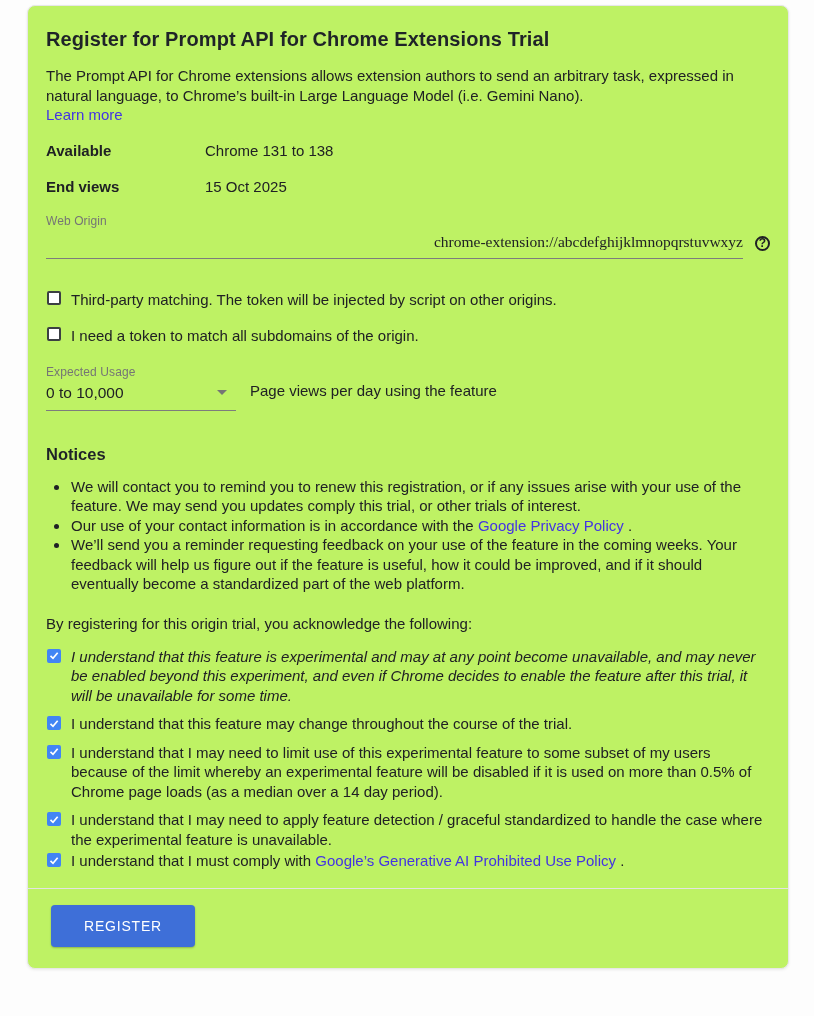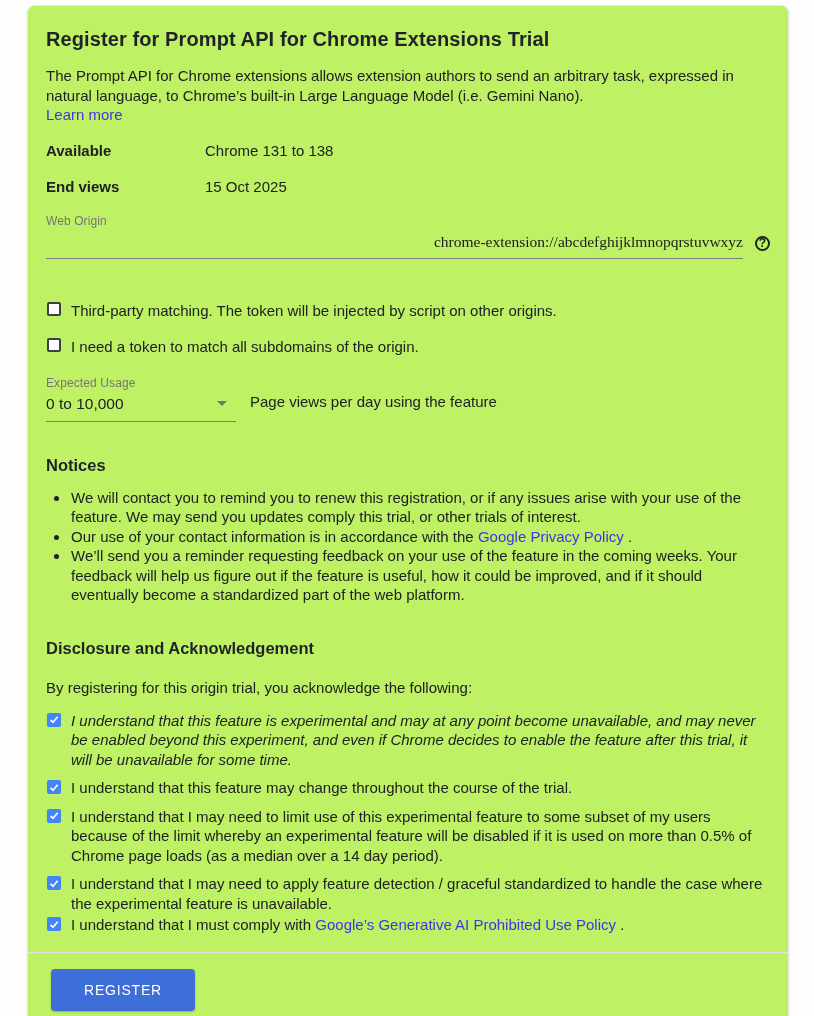--- a/index.html
+++ b/index.html
@@ -57,21 +57,21 @@
     flex: none;
     width: 15px; height: 15px;
     border: 2px solid #202124;
     border-radius: 50%;
     display: flex; align-items: center; justify-content: center;
     font-size: 12px; font-weight: 700; color: #202124;
     margin: 0 0 8px 12px;
     cursor: pointer;
   }
 
-  .options { margin-top: 42px; }
+  .options { margin-top: 31px; }
   .checkbox-row { display: flex; align-items: flex-start; font-size: 15px; line-height: 19.5px; margin-bottom: 17px; }
   .cb {
     flex: none;
     width: 14px; height: 14px;
     border: 2px solid #3c4043;
     border-radius: 2px;
     margin: 1px 10px 0 1px;
     display: flex; align-items: center; justify-content: center;
     cursor: pointer;
     background: #fff;
@@ -193,21 +193,20 @@
         <span>We will contact you to remind you to renew this registration, or if any issues arise with your use of the feature. We may send you updates comply this trial, or other trials of interest.</span>
       </li>
       <li>
         <span>Our use of your contact information is in accordance with the </span><a class="link">Google Privacy Policy</a><span> .</span>
       </li>
       <li>
         <span>We’ll send you a reminder requesting feedback on your use of the feature in the coming weeks. Your feedback will help us figure out if the feature is useful, how it could be improved, and if it should eventually become a standardized part of the web platform.</span>
       </li>
     </ul>
 
-    <h2 class="section-heading">Disclosure and Acknowledgement</h2>
     <p class="intro">By registering for this origin trial, you acknowledge the following:</p>
 
     <div class="ack-list">
       <div class="ack-item">
         <span class="cb checked">
           <svg width="11" height="11" viewBox="0 0 12 12">
               <polyline points="1.8,6.4 4.8,9.3 10.4,2.6" fill="none" stroke="#fff" stroke-width="2"></polyline>
             </svg>
         </span>
         <span>I understand that this feature is experimental and may at any point become unavailable, and may never be enabled beyond this experiment, and even if Chrome decides to enable the feature after this trial, it will be unavailable for some time.</span>

